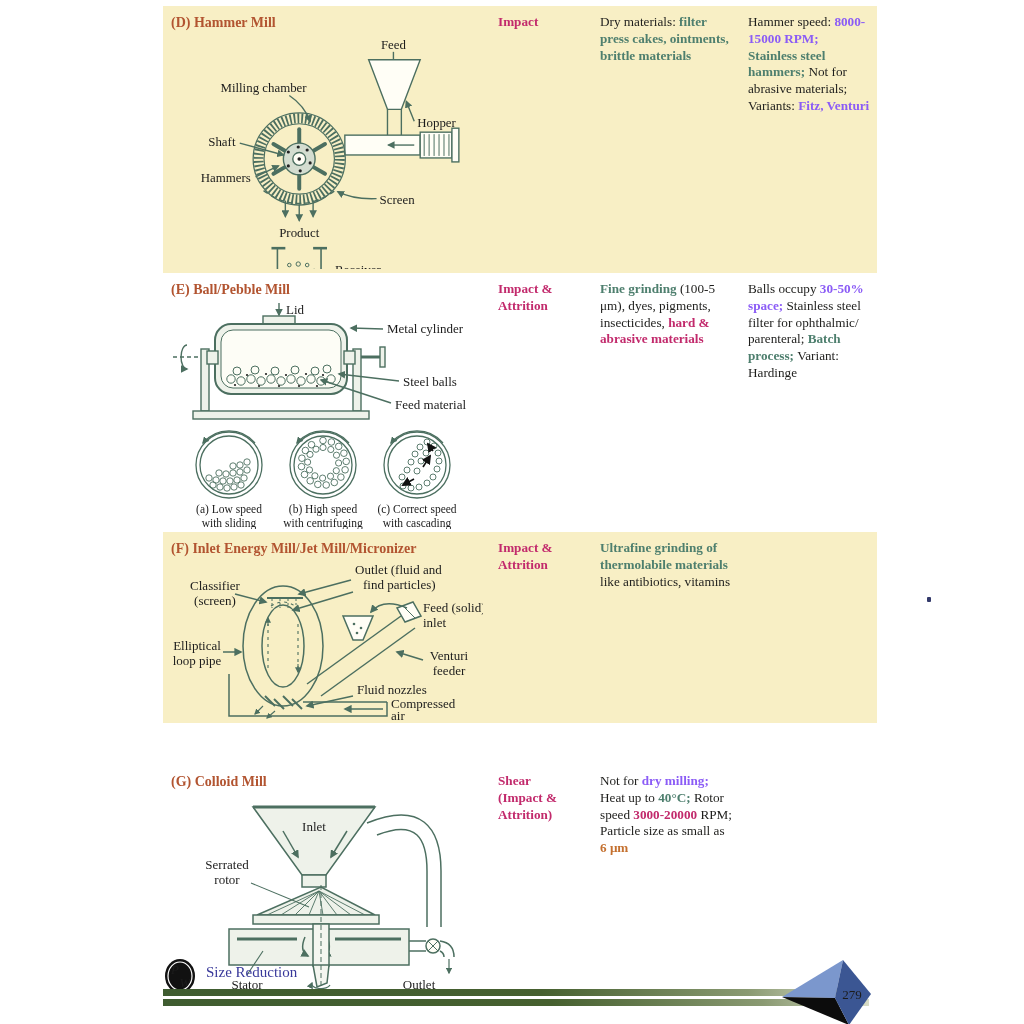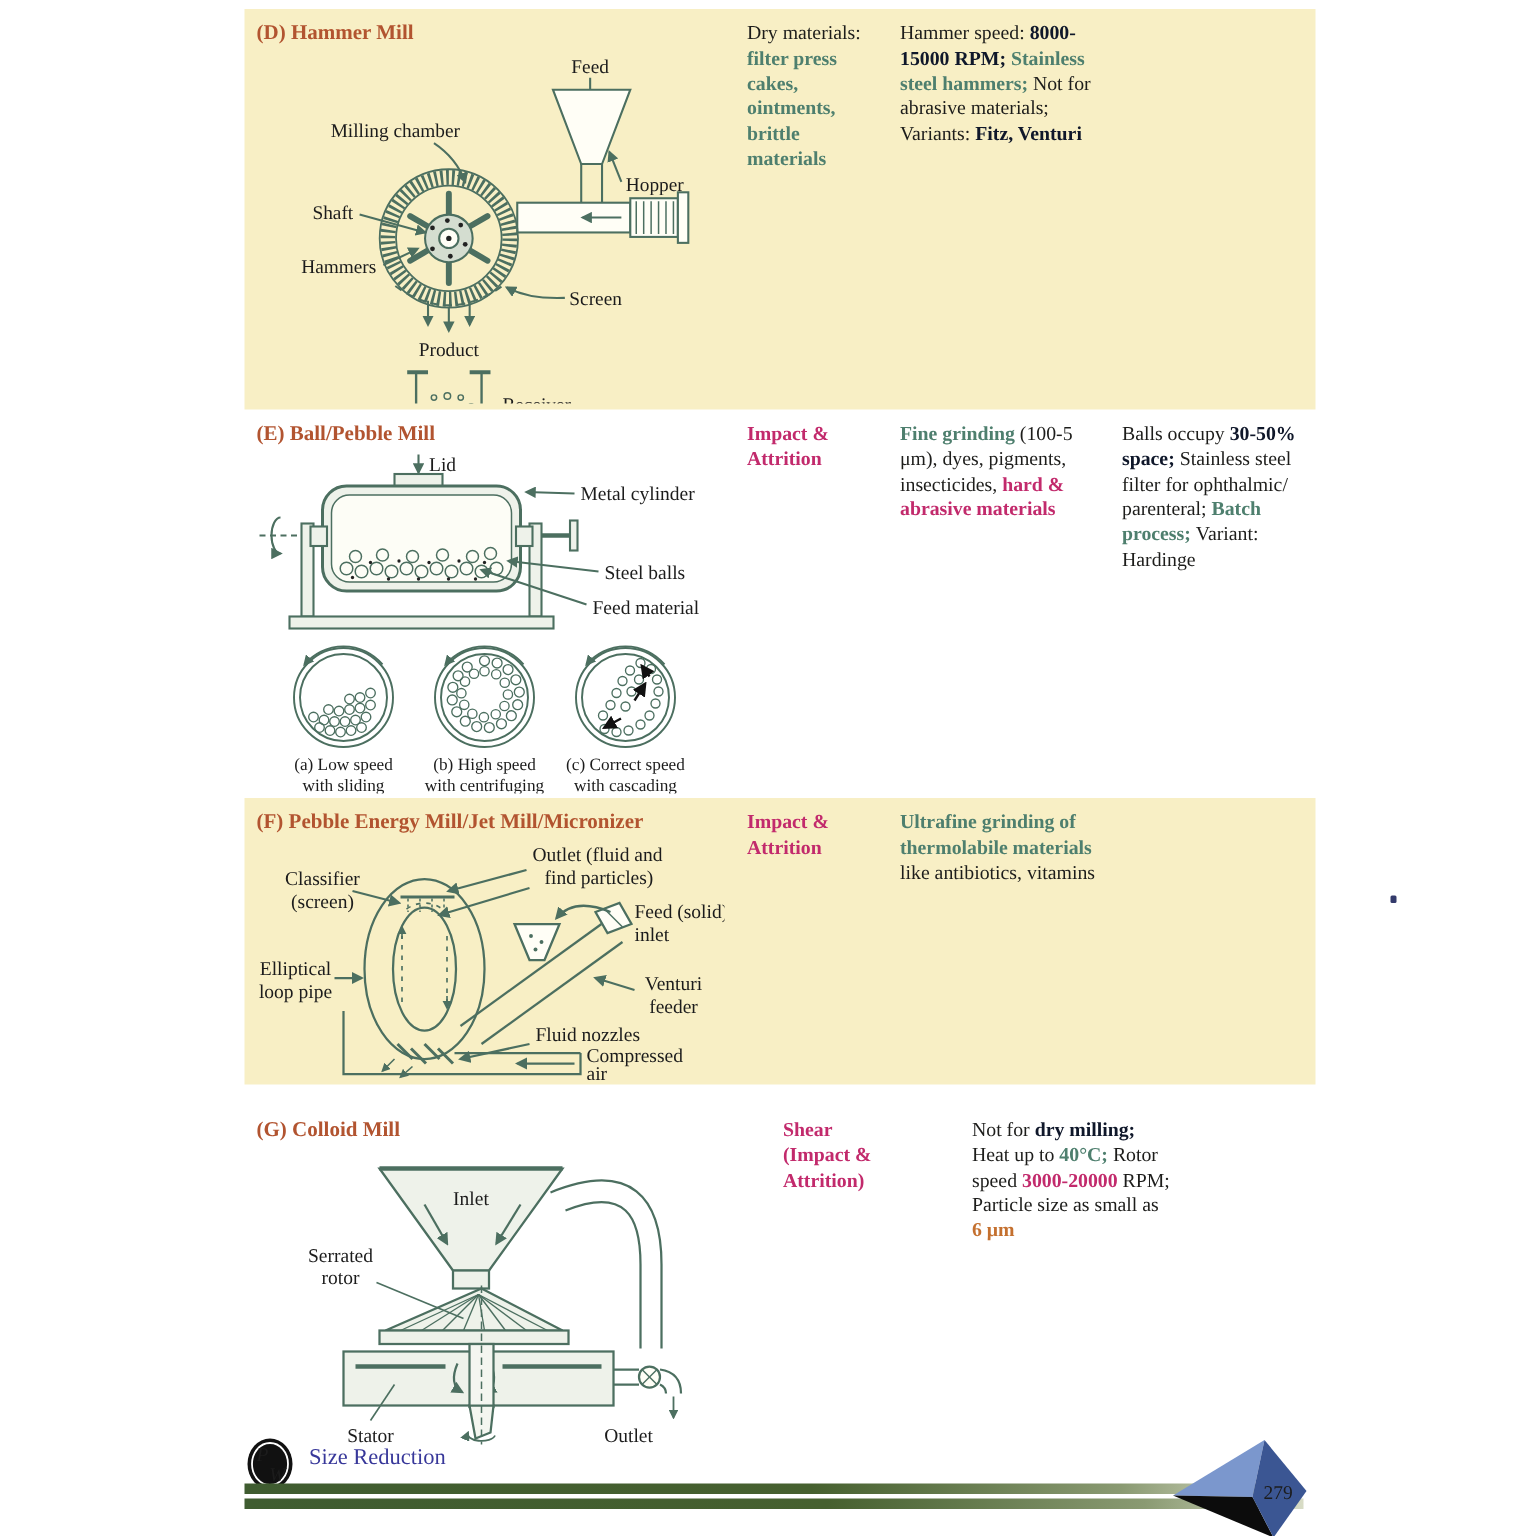--- a/index.html
+++ b/index.html
@@ -8,21 +8,21 @@
   .page { position:relative; width:1024px; height:1024px; background:#fff; }
   .trow { position:absolute; left:163px; width:714px; display:grid;
     grid-template-columns:327px 102px 148px 137px; }
   .trow.yellow { background:#f8efc5; }
   .cell { padding:8px 6px 0 8px; font-size:13.2px; line-height:1.27; color:#1d1d1b; }
   .cell.diagramcell { padding:8px 0 0 8px; }
   .rowtitle { font-weight:bold; color:#b25430; font-size:14px; margin-bottom:2px; }
   .mech { font-weight:bold; color:#c22a6c; white-space:pre-line; }
   .c-black { color:#1d1d1b; }
   .c-teal { color:#4e7f6e; font-weight:bold; }
-  .c-blue { color:#0f172a; font-weight:bold; }
+  .c-blue { color:#8b5cf6; font-weight:bold; }
   .c-magenta { color:#c22a6c; font-weight:bold; }
   .c-orange { color:#c4702f; font-weight:bold; }
   svg text { font-family:"Liberation Serif","DejaVu Serif",serif; font-size:13px; fill:#1c1c1c; }
   svg text.cap { font-size:11.5px; }
   .footer { position:absolute; left:0; top:952px; width:1024px; height:72px; }
   .brand { position:absolute; left:206px; top:12px; font-size:15px; color:#38389a; }
   .bar { position:absolute; left:163px; height:7px;
     background:linear-gradient(to right,#3f5c30 0%,#46602f 55%,#8a9a72 85%,#d8dcc6 100%); }
   .bar1 { top:37px; width:688px; }
   .bar2 { top:47px; width:706px; }
@@ -116,20 +116,21 @@
         <text x="223" y="15" text-anchor="middle">Feed</text>
         <text x="92" y="58" text-anchor="middle">Milling chamber</text>
         <text x="247" y="94">Hopper</text>
         <text x="50" y="113" text-anchor="middle">Shaft</text>
         <text x="54" y="149" text-anchor="middle">Hammers</text>
         <text x="209" y="171">Screen</text>
         <text x="128" y="205" text-anchor="middle">Product</text>
         <text x="164" y="242">Receiver</text>
       </svg>
     </div>
+    <div class="cell mech">Impact</div>
     <div class="cell"><span class="c-black">Dry materials: </span><span class="c-teal">filter press cakes, ointments, brittle materials</span></div>
     <div class="cell"><span class="c-black">Hammer speed: </span><span class="c-blue">8000-15000 RPM; </span><span class="c-teal">Stainless steel hammers; </span><span class="c-black">Not for abrasive materials; Variants: </span><span class="c-blue">Fitz, Venturi</span></div>
   </div>
 
   <div class="trow" style="top:273px;height:215px;">
     <div class="cell diagramcell">
       <div class="rowtitle">(E) Ball/Pebble Mill</div>
       <svg width="312" height="228" viewBox="0 0 312 228">
         <defs>
           <marker id="mE" viewBox="0 0 10 10" refX="8" refY="5" markerWidth="5.5" markerHeight="5.5" orient="auto">
@@ -296,21 +297,21 @@
       </svg>
     </div>
     <div class="cell mech">Impact &amp;
 Attrition</div>
     <div class="cell"><span class="c-teal">Fine grinding </span><span class="c-black">(100-5 μm), dyes, pigments, insecticides, </span><span class="c-magenta">hard &amp; abrasive materials</span></div>
     <div class="cell"><span class="c-black">Balls occupy </span><span class="c-blue">30-50% space; </span><span class="c-black">Stainless steel filter for ophthalmic/ parenteral; </span><span class="c-teal">Batch process; </span><span class="c-black">Variant: Hardinge</span></div>
   </div>
 
   <div class="trow yellow" style="top:532px;height:191px;">
     <div class="cell diagramcell">
-      <div class="rowtitle">(F) Pebble Energy Mill/Jet Mill/Micronizer</div>
+      <div class="rowtitle">(F) Inlet Energy Mill/Jet Mill/Micronizer</div>
       <svg width="312" height="160" viewBox="0 0 312 160">
         <defs>
           <marker id="mF" viewBox="0 0 10 10" refX="8" refY="5" markerWidth="5.5" markerHeight="5.5" orient="auto">
             <path d="M0,0 L10,5 L0,10 z" fill="#4c6f60"></path>
           </marker>
         </defs>
         <g stroke="#4c6f60" fill="none" stroke-width="1.5">
 
           <ellipse cx="112" cy="86" rx="40" ry="60"></ellipse>
           <ellipse cx="112" cy="86" rx="21" ry="41"></ellipse>
@@ -378,21 +379,21 @@
         <text x="186" y="134">Fluid nozzles</text>
         <text x="220" y="148">Compressed</text>
         <text x="220" y="160">air</text>
       </svg>
     </div>
     <div class="cell mech">Impact &amp;
 Attrition</div>
     <div class="cell"><span class="c-teal">Ultrafine grinding of thermolabile materials </span><span class="c-black">like antibiotics, vitamins</span></div>
   </div>
 
-  <div class="trow" style="top:737px;height:232px;gap:24px;">
+  <div class="trow" style="top:765px;height:232px;">
     <div class="cell diagramcell">
       <div class="rowtitle">(G) Colloid Mill</div>
       <svg width="312" height="200" viewBox="0 0 312 200">
         <defs>
           <marker id="mG" viewBox="0 0 10 10" refX="8" refY="5" markerWidth="5.5" markerHeight="5.5" orient="auto">
             <path d="M0,0 L10,5 L0,10 z" fill="#4c6f60"></path>
           </marker>
         </defs>
         <g stroke="#4c6f60" fill="none" stroke-width="1.5">
 

